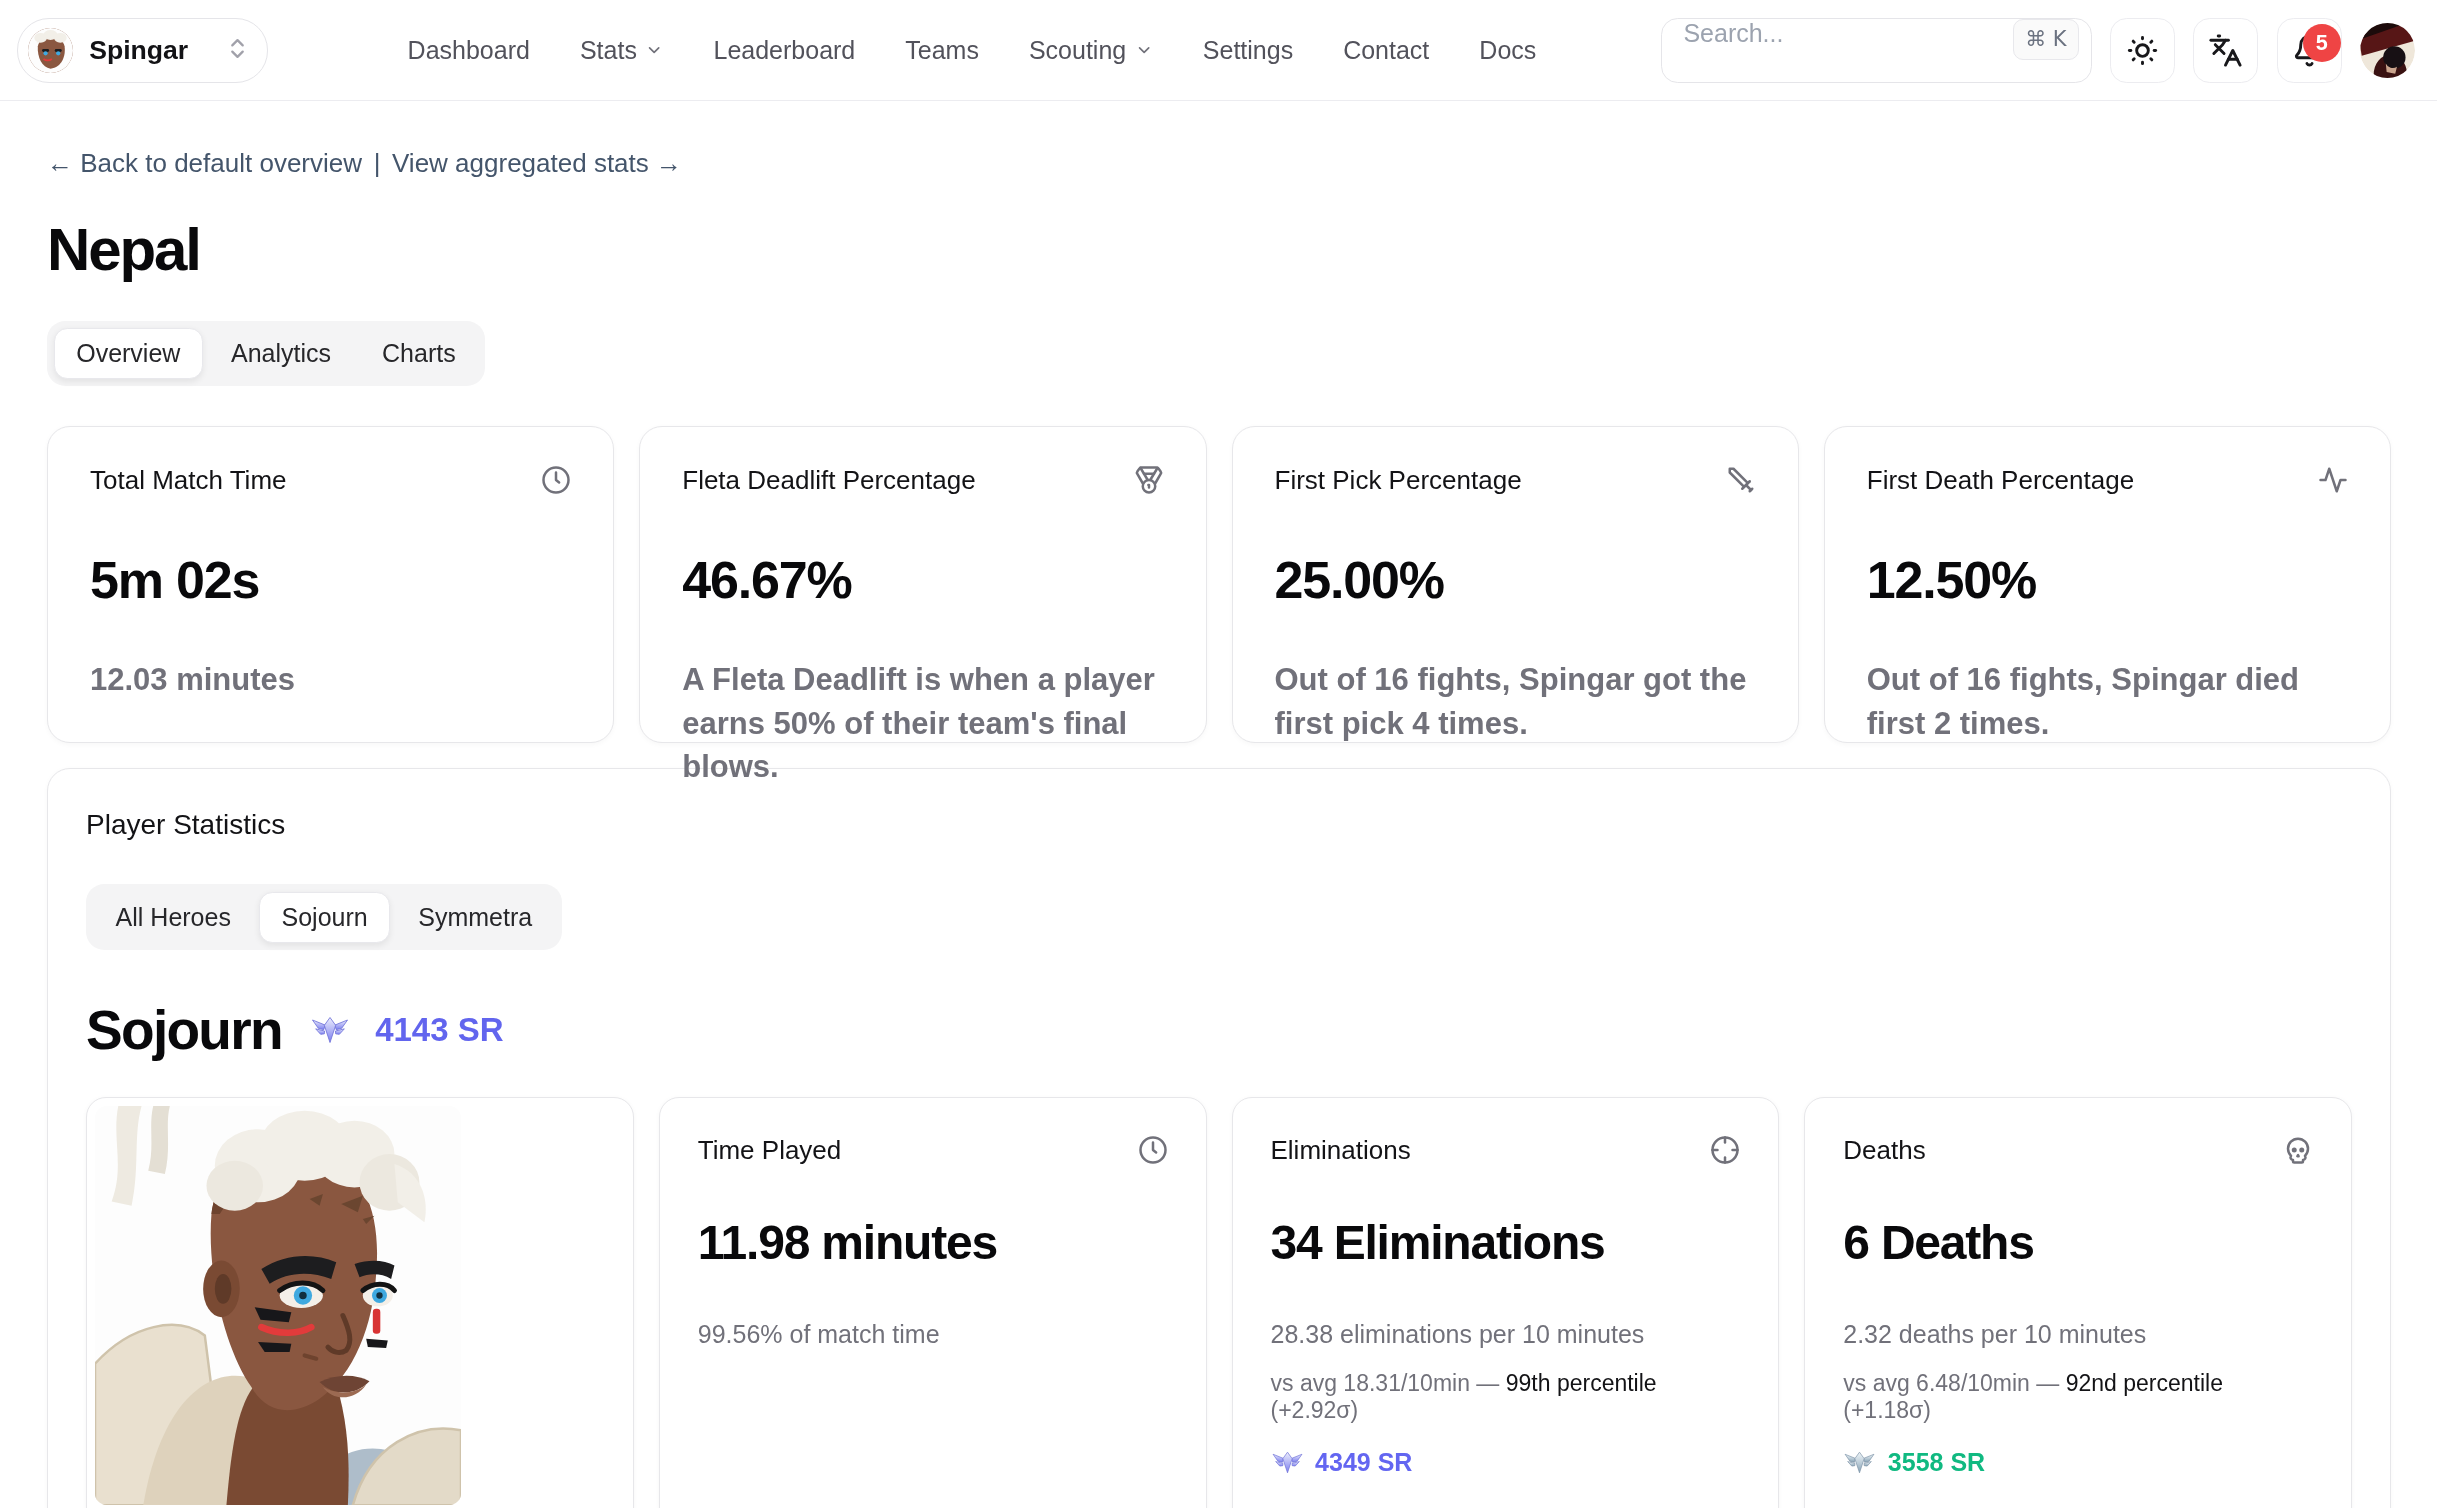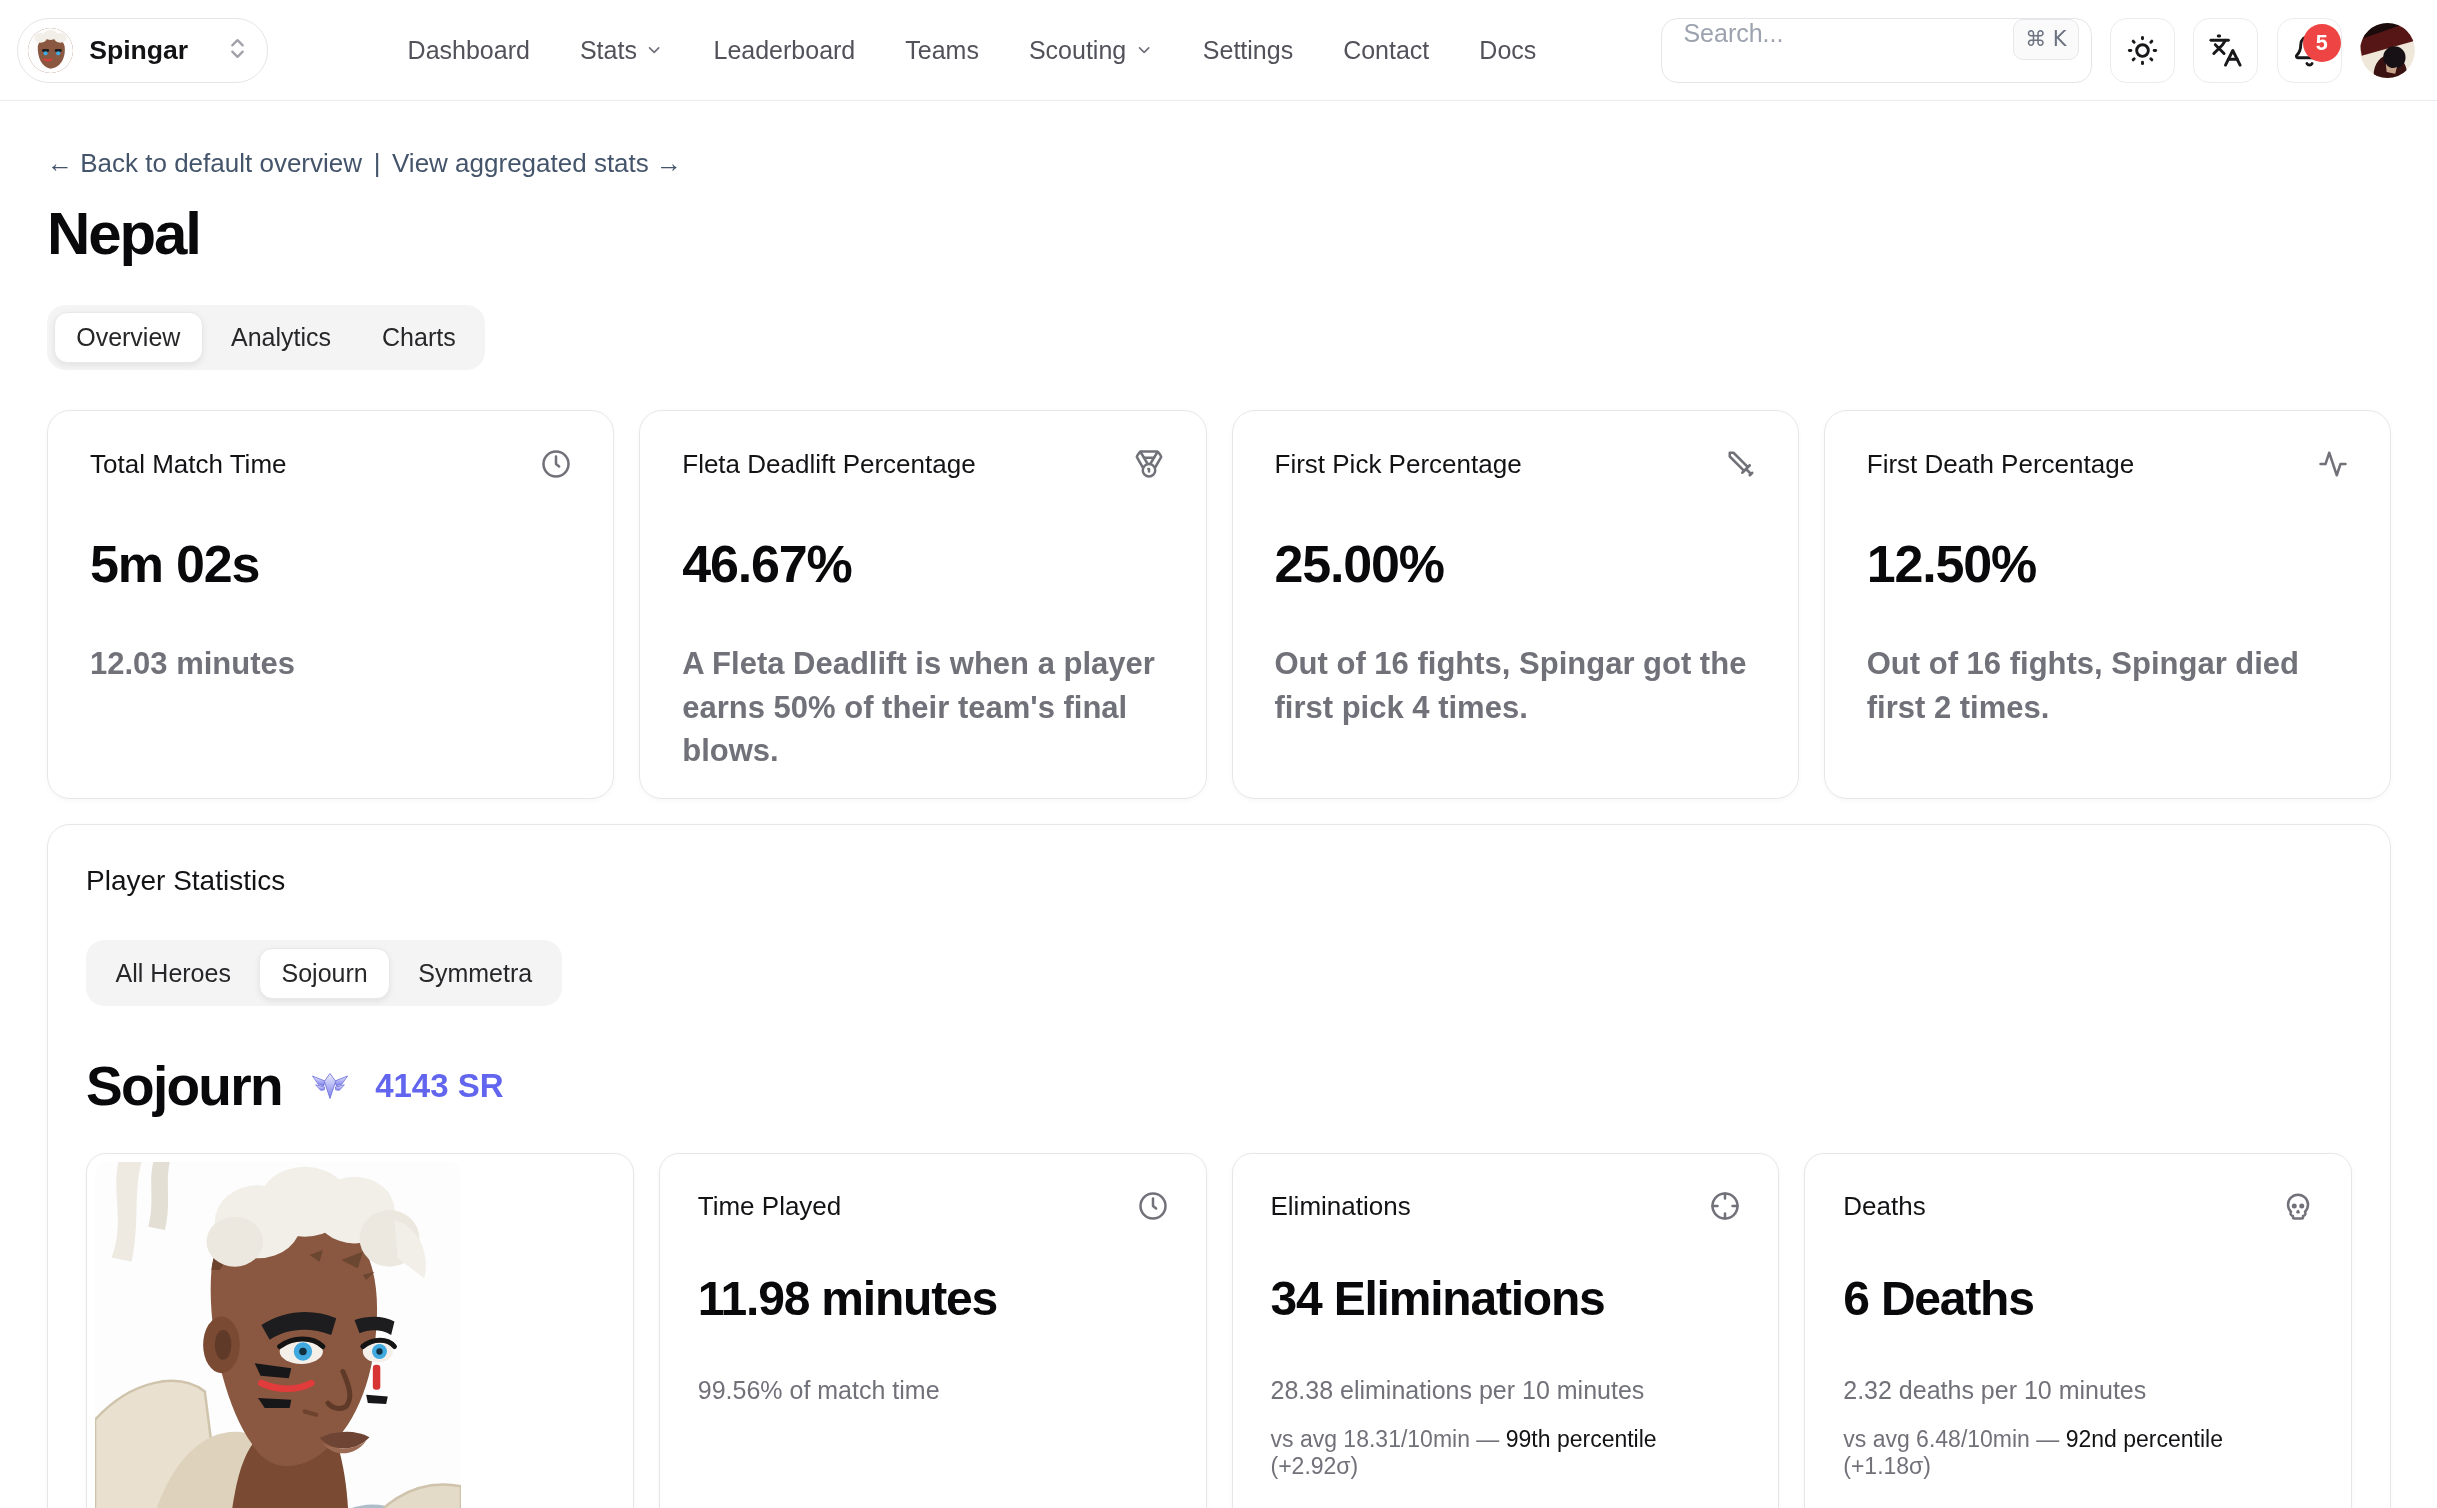--- a/index.html
+++ b/index.html
@@ -29,31 +29,31 @@
   .icon-btn svg { width:35px; height:35px; stroke:#18181b; }
   .notif-badge { position:absolute; top:5px; right:0px; min-width:38px; height:38px; border-radius:19px;
               background:#ef4444; color:#fff; font-size:21.6px; font-weight:700;
               display:flex; align-items:center; justify-content:center; padding:0 5px; }
   .nav-avatar { width:55px; height:55px; border-radius:50%; overflow:hidden; cursor:pointer; flex:none; }
 
   
   .main { padding:0 47px; }
   .breadcrumb { margin-top:47px; font-size:26px; color:#44556b; display:flex; gap:11.6px; align-items:baseline; }
   .breadcrumb .link { cursor:pointer; }
-  .page-title { margin-top:20px; font-size:60px; font-weight:800; letter-spacing:-2.1px; color:#09090b; }
+  .page-title { margin-top:36px; font-size:60px; font-weight:800; letter-spacing:-2.1px; color:#09090b; }
 
   .tabs { display:inline-flex; align-items:center; background:#f4f4f5; border-radius:18.3px; padding:6.6px; gap:5px; }
   .tab { font-size:25px; color:#27272a; padding:11.6px 23px; border-radius:13.3px; cursor:pointer; white-space:nowrap; }
   .tab.active { background:#fff; border:1.7px solid #e8e8ec; box-shadow:0 2.5px 6.6px rgba(0,0,0,.07);
                 padding:10px 21.6px; font-weight:500; }
   .mt44 { margin-top:37px; }
 
   .cards-row { display:grid; grid-template-columns:repeat(4,1fr); gap:25px; margin-top:40px; }
   .card { background:#fff; border:1.7px solid #e7e7ea; border-radius:23px; padding:38px 42px;
-          box-shadow:0 1.7px 5px rgba(0,0,0,.03); height:389px; }
+          box-shadow:0 1.7px 5px rgba(0,0,0,.03); height:317px; }
   .card-head { display:flex; justify-content:space-between; align-items:flex-start; }
   .card-title { font-size:26px; color:#131316; }
   .card-icon svg { width:30px; height:30px; stroke:#71717a; }
   .card-value { font-size:52px; font-weight:800; letter-spacing:-1.2px; color:#09090b; margin-top:52px; }
   .card-desc { font-size:31px; color:#71717a; margin-top:48px; line-height:1.4;font-weight:bold; }
 
   
   .panel { margin-top:25px; border:1.7px solid #e7e7ea; border-radius:23px; padding:40px 38px;
            height:881px; box-shadow:0 1.7px 5px rgba(0,0,0,.03); background:#fff; }
   .panel-title { font-size:28px; font-weight:500; color:#131316; }

